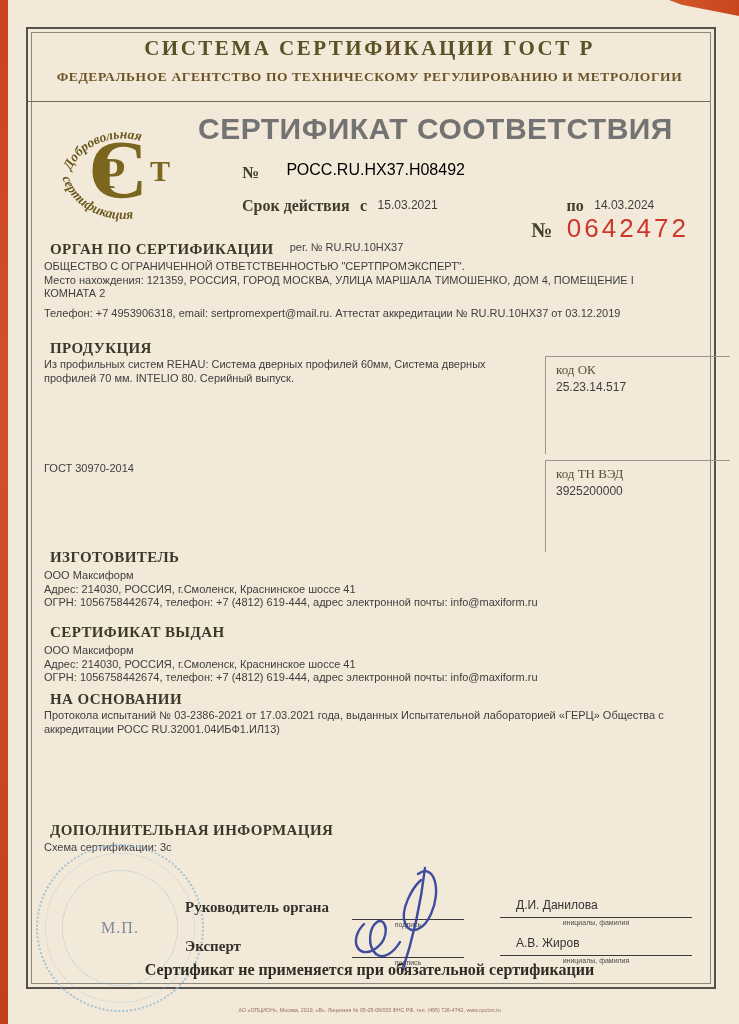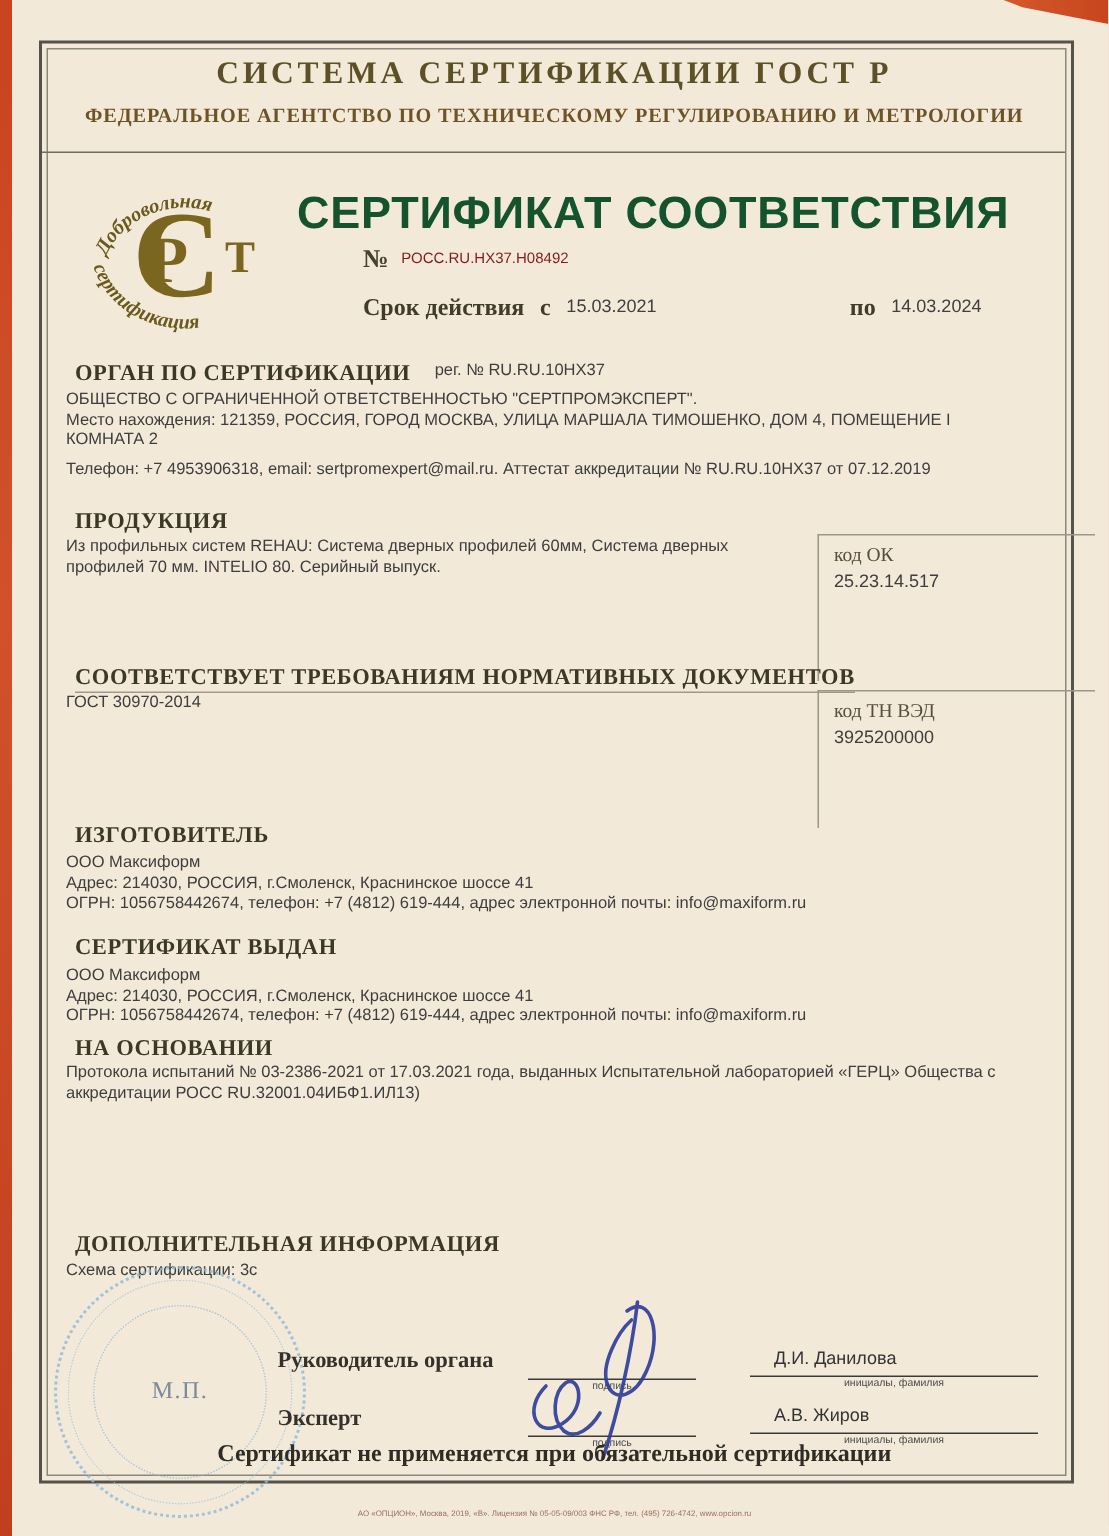--- a/index.html
+++ b/index.html
@@ -18,25 +18,25 @@
   .header-rule{position:absolute;left:28px;top:101px;width:682px;height:0;
                border-top:1.5px solid #6f6d60;}
   
   .hdr{position:absolute;left:40px;top:36px;width:659px;text-align:center;
        font-family:"Liberation Serif",serif;font-weight:bold;}
   .hdr-system{font-size:21px;letter-spacing:2.5px;color:#5c5126;}
   .hdr-agency{font-size:13.5px;letter-spacing:.6px;color:#6d5427;margin-top:8px;}
   
   .logo{position:absolute;left:52px;top:105px;width:142px;height:126px;}
   
-  .title{position:absolute;left:198px;top:126px;width:500px;
-         font-size:30px;font-weight:bold;letter-spacing:.5px;color:#14532d;}
+  .title{position:absolute;left:198px;top:112px;width:500px;
+         font-size:30px;font-weight:bold;letter-spacing:.5px;color:#737373;}
   .cert-no-row{position:absolute;left:242px;top:163px;color:#3e3b2d;}
   .no-label{font-family:"Liberation Serif",serif;font-size:17px;font-weight:bold;color:#45422f;}
-  .cert-no-val{font-size:10px;color:#7f1d1d;position:relative;top:-3px;margin-left:4px;}
+  .cert-no-val{font-size:16px;color:#000000;position:relative;top:-3px;margin-left:23px;}
   .validity{position:absolute;left:242px;top:197px;width:460px;}
   .validity .lbl{font-family:"Liberation Serif",serif;font-size:16px;font-weight:bold;color:#403c2c;}
   .validity .date{font-size:12px;color:#3f3f3f;position:relative;top:-2px;}
   .validity .gap{display:inline-block;width:120px;}
   .form-number{position:absolute;right:50px;top:213px;text-align:right;}
   .form-number .no-label{font-size:21px;}
   .form-number .digits{font-size:26px;letter-spacing:3px;color:#cd372b;margin-left:10px;}
   
   .sec-heading{position:absolute;left:50px;font-family:"Liberation Serif",serif;
                font-size:15px;font-weight:bold;letter-spacing:.4px;color:#3c3828;white-space:nowrap;}
@@ -107,45 +107,46 @@
 
   <div class="validity">
     <span class="lbl">Срок действия</span>
     <span class="lbl" style="margin-left:6px;">с</span>
     <span class="date" style="margin-left:6px;">15.03.2021</span>
     <span class="gap"></span>
     <span class="lbl">по</span>
     <span class="date" style="margin-left:6px;">14.03.2024</span>
   </div>
 
+  <div class="form-number">
+    <span class="no-label">№</span>
+    <span class="digits">0642472</span>
+  </div>
 
   <div class="sec-heading" style="top:241px;">
     <span>ОРГАН ПО СЕРТИФИКАЦИИ</span>
     <span class="reg">рег. № RU.RU.10HX37</span>
   </div>
   <div class="body-block" style="top:260px;width:660px;">
     <div>ОБЩЕСТВО С ОГРАНИЧЕННОЙ ОТВЕТСТВЕННОСТЬЮ "СЕРТПРОМЭКСПЕРТ".</div>
     <div>Место нахождения: 121359, РОССИЯ, ГОРОД МОСКВА, УЛИЦА МАРШАЛА ТИМОШЕНКО, ДОМ 4, ПОМЕЩЕНИЕ I</div>
     <div>КОМНАТА 2</div>
-    <div style="margin-top:6px;">Телефон: +7 4953906318, email: sertpromexpert@mail.ru. Аттестат аккредитации № RU.RU.10HX37 от 07.12.2019</div>
+    <div style="margin-top:6px;">Телефон: +7 4953906318, email: sertpromexpert@mail.ru. Аттестат аккредитации № RU.RU.10HX37 от 03.12.2019</div>
   </div>
 
   <div class="sec-heading" style="top:340px;">ПРОДУКЦИЯ</div>
   <div class="body-block" style="top:358px;width:485px;">
     <div>Из профильных систем REHAU: Система дверных профилей 60мм, Система дверных</div>
     <div>профилей 70 мм. INTELIO 80. Серийный выпуск.</div>
   </div>
   <div class="code-box" style="top:356px;height:92px;">
     <div class="code-label">код ОК</div>
     <div class="code-value">25.23.14.517</div>
   </div>
 
-  <div class="sec-heading" style="top:444px;">
-    <span class="u">СООТВЕТСТВУЕТ ТРЕБОВАНИЯМ НОРМАТИВНЫХ ДОКУМЕНТОВ</span>
-  </div>
   <div class="body-block" style="top:462px;width:480px;">
     <div>ГОСТ 30970-2014</div>
   </div>
   <div class="code-box" style="top:460px;height:86px;">
     <div class="code-label">код ТН ВЭД</div>
     <div class="code-value">3925200000</div>
   </div>
 
   <div class="sec-heading" style="top:549px;">ИЗГОТОВИТЕЛЬ</div>
   <div class="body-block" style="top:569px;width:660px;">

